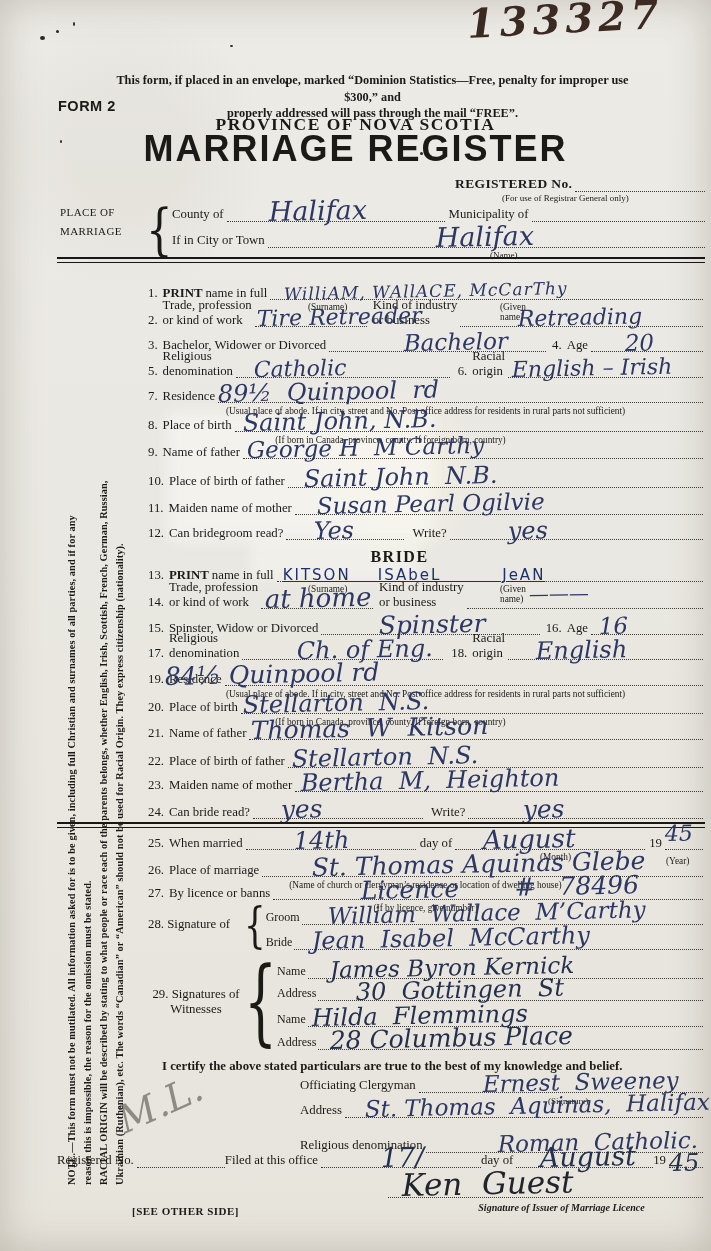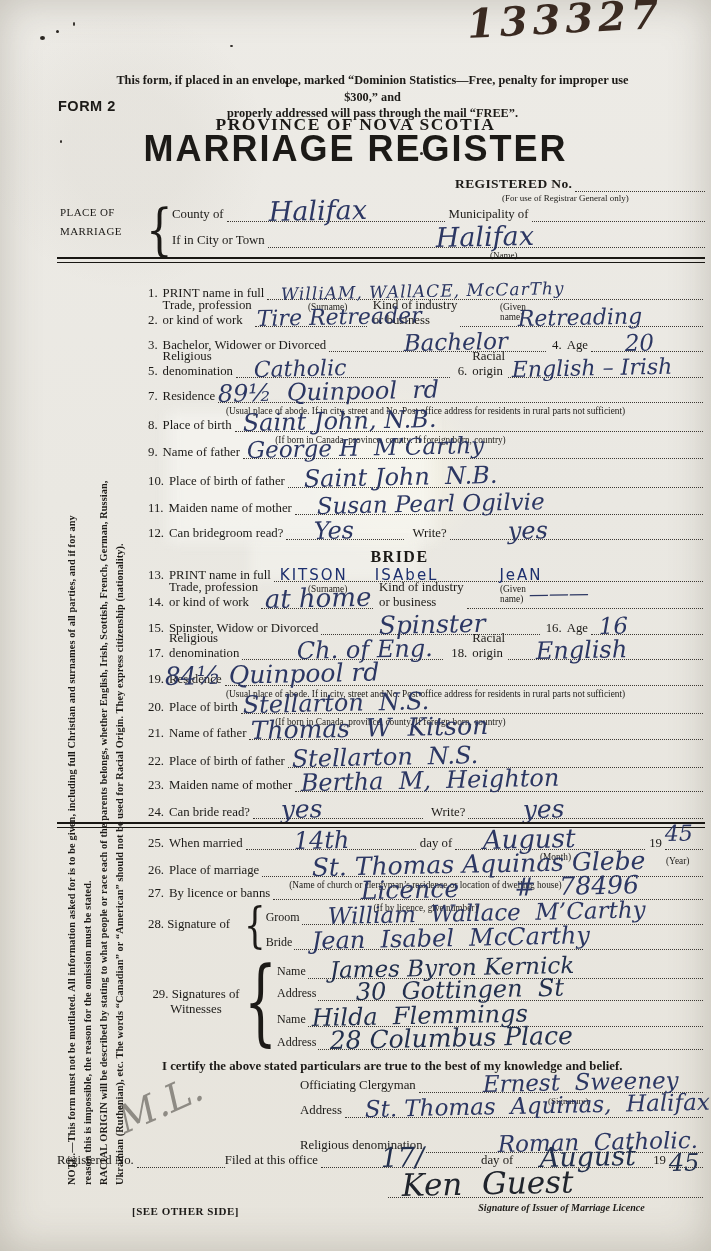--- a/index.html
+++ b/index.html
@@ -11,34 +11,34 @@
       linear-gradient(180deg,#edebe6 0%,#eae8e2 40%,#e7e4dc 100%);
     box-shadow:inset 0 0 42px rgba(90,82,65,.28);
     font-family:"Liberation Serif",serif;color:#1c1a17;}
   .patch{position:absolute;left:168px;top:412px;width:265px;height:130px;background:rgba(250,249,245,.55);filter:blur(7px);}
   .patch2{position:absolute;left:250px;top:540px;width:170px;height:40px;background:rgba(250,249,245,.4);filter:blur(6px);}
   .speck{position:absolute;background:#2a2622;border-radius:50%;}
 
   
   .hw{position:absolute;bottom:-4px;font-family:"DejaVu Serif",serif;font-style:italic;
       color:#2c3763;font-size:20px;white-space:pre;transform:rotate(-1.2deg);transform-origin:left bottom;line-height:1;}
-  .hw-print{font-style:normal;font-family:"DejaVu Sans",sans-serif;font-size:14px;letter-spacing:2px;color:#1d2f6e;transform:none;}
+  .hw-print{font-style:normal;font-family:"DejaVu Sans",sans-serif;font-size:14px;letter-spacing:2px;color:#1d2f6e;transform:none;text-decoration:underline;}
   .hw-caps{letter-spacing:1px;font-size:17px;}
   .hw-num{font-size:40px;letter-spacing:5px;color:#3a2a21;font-weight:bold;}
   .hw-dark{color:#23304e;}
   .hw-black{color:#20242c;}
 
   
   .row{position:absolute;left:148px;right:8px;display:flex;align-items:flex-end;height:18px;font-size:12.8px;line-height:1.12;}
   .h30{height:30px;}
   .num{flex:none;padding-right:5px;white-space:nowrap;}
   .lbl{flex:none;padding-right:3px;white-space:nowrap;}
   .lbl2{flex:none;display:flex;flex-direction:column;padding-right:3px;}
   .lbl2 span{white-space:nowrap;}
-  .strong{font-weight:normal;}
+  .strong{font-weight:bold;}
   .fill{flex:1;position:relative;height:100%;border-bottom:1.6px dotted #3c3833;}
   .fw{flex:none;}
   .noterow{position:absolute;left:148px;right:8px;font-size:9.3px;text-align:center;white-space:nowrap;}
   .nr-left{padding-right:70px;}
 
   
   .docnum{position:absolute;top:4px;left:468px;}
   .docnum span{position:static;display:inline-block;transform:rotate(-3deg);}
   .mailnote{position:absolute;top:72px;left:100px;width:545px;text-align:center;font-weight:bold;font-size:12.3px;line-height:1.35;}
   .formlabel{position:absolute;top:98px;left:58px;font-family:"Liberation Sans",sans-serif;font-weight:bold;font-size:14.5px;letter-spacing:.5px;}

